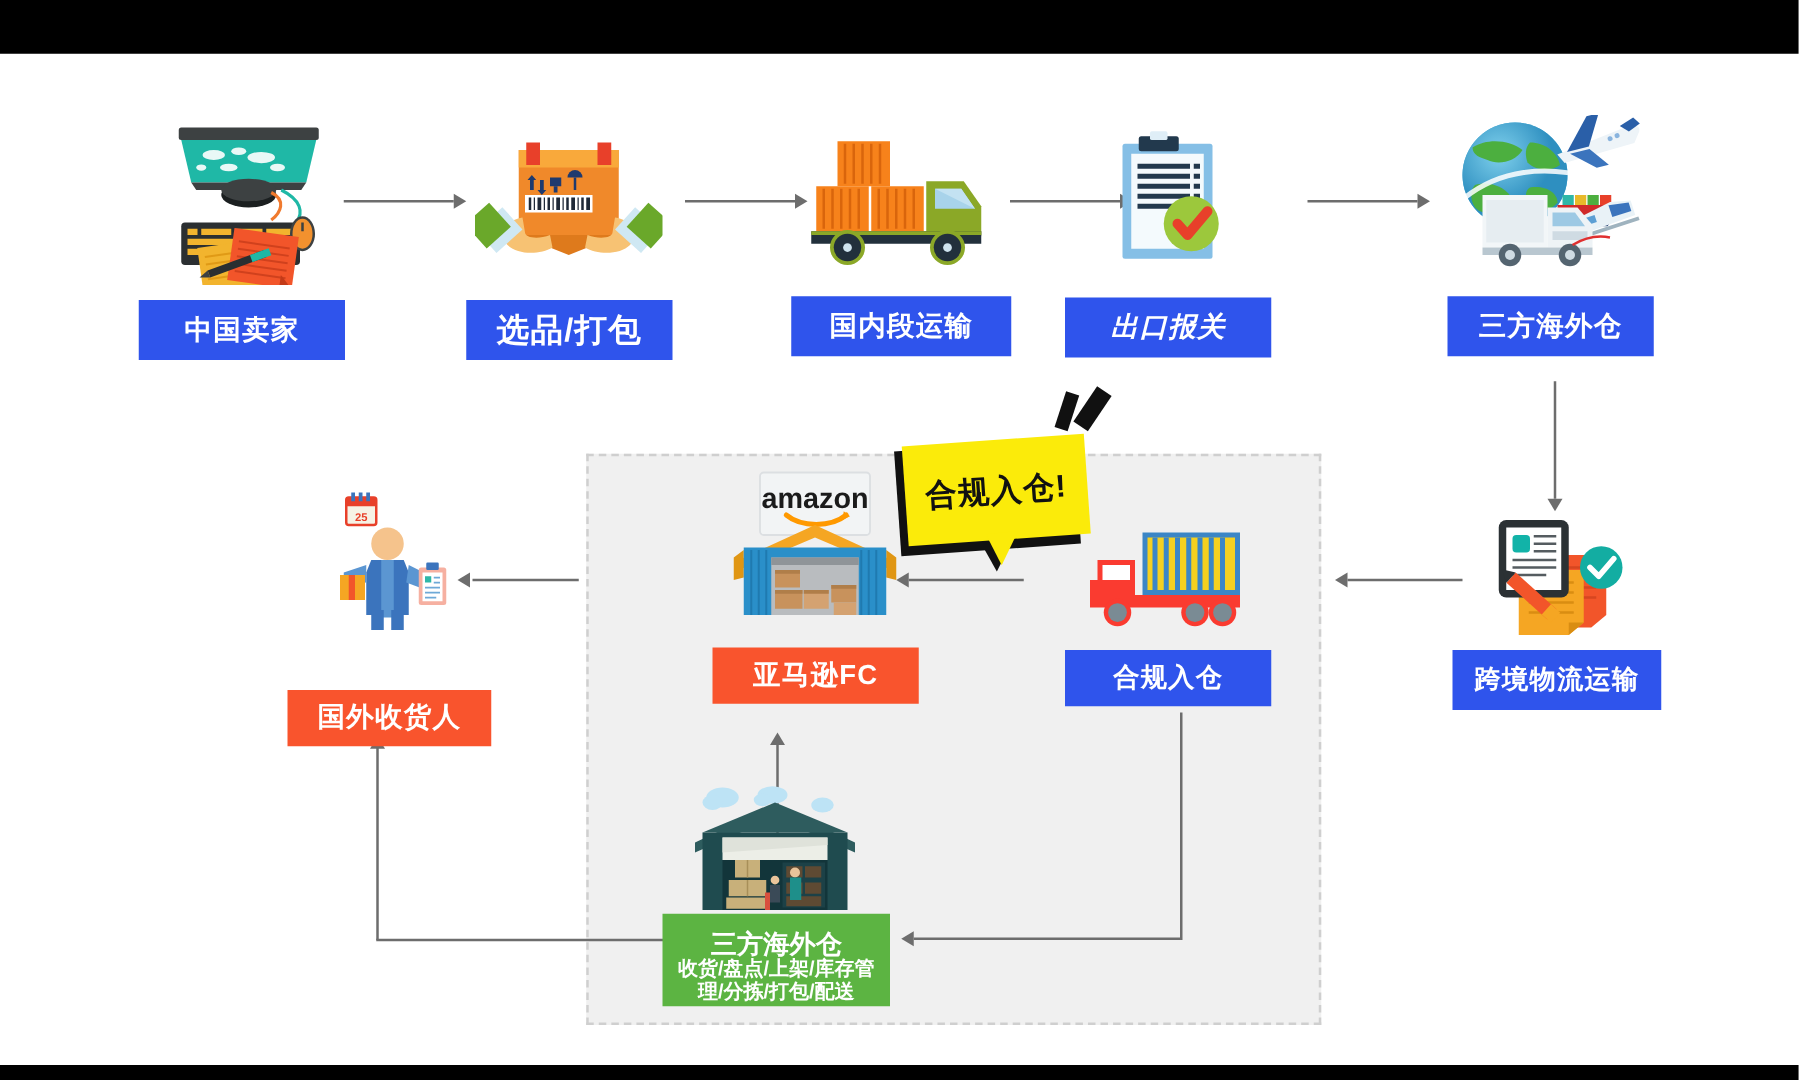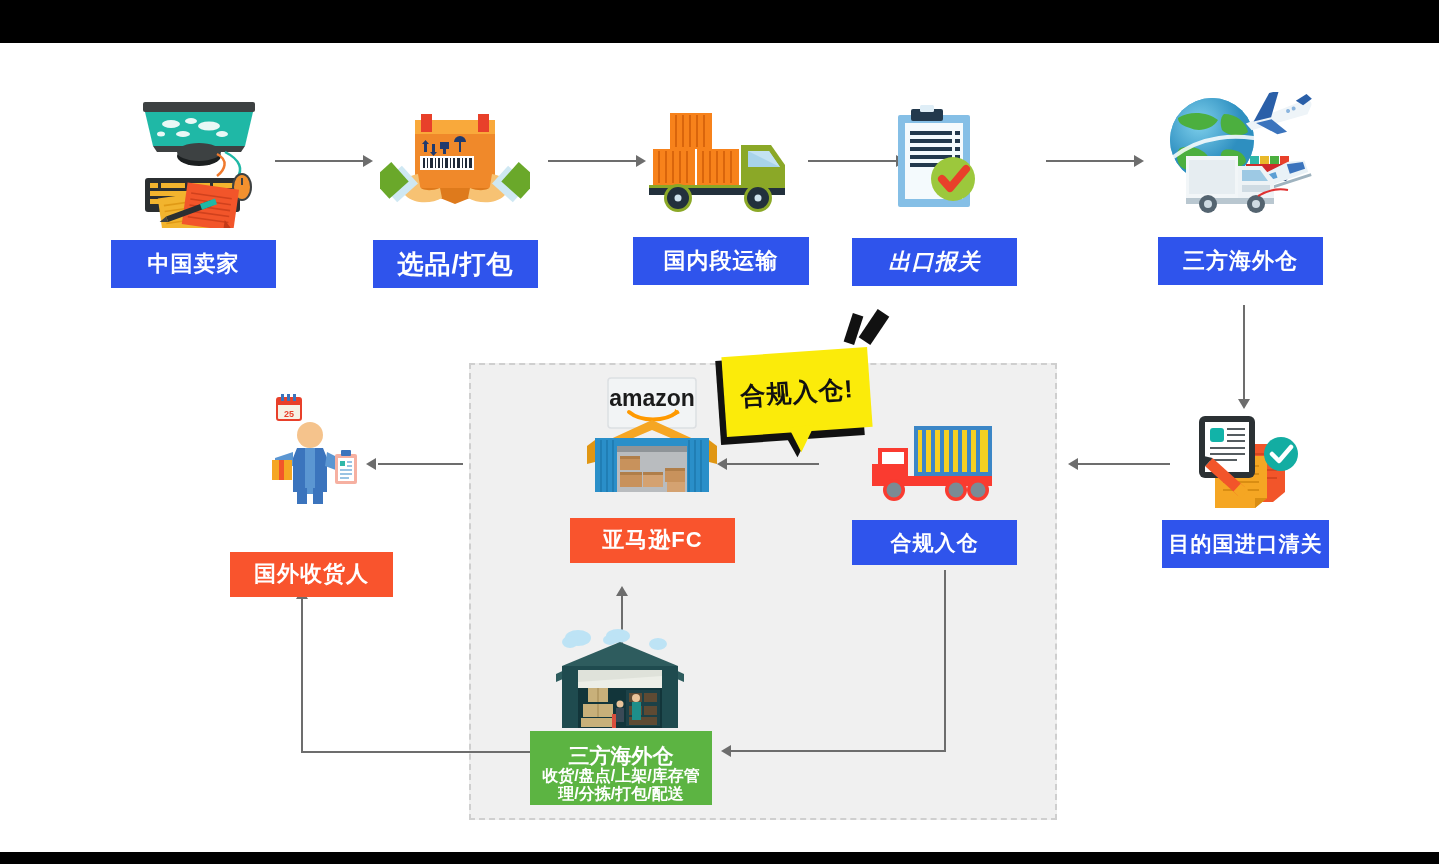--- a/index.html
+++ b/index.html
@@ -432,21 +432,21 @@
       <g transform="rotate(42 40 70)">
         <rect x="16" y="62" width="44" height="11" fill="#f2552a"></rect>
         <rect x="54" y="62" width="10" height="11" fill="#f5a623"></rect>
         <path d="M16 62 L6 67.5 L16 73 Z" fill="#2b3134"></path>
       </g>
 
       <circle cx="96" cy="44" r="17" fill="#13ada2"></circle>
       <path d="M87 44 L94 51 L106 37" stroke="#ffffff" stroke-width="4.5" fill="none" stroke-linecap="round" stroke-linejoin="round"></path>
     </svg>
     <div class="label blue" style="left:-23px; top:110px; width:167px; height:48px; font-size:21px;">
-      <span>目的国进口清关</span>
+      <span>跨境物流运输</span>
     </div>
   </div>
 
   <div class="node" style="left:868px; top:420px; width:130px; height:90px;">
     <svg class="node-icon" width="130" height="90" viewBox="0 0 130 90">
 
       <rect x="46" y="6" width="78" height="50" fill="#3b86c6"></rect>
       <rect x="50" y="10" width="70" height="42" fill="#f5d020"></rect>
       <g stroke="#3b86c6" stroke-width="4">
         <line x1="56" y1="10" x2="56" y2="52"></line>

